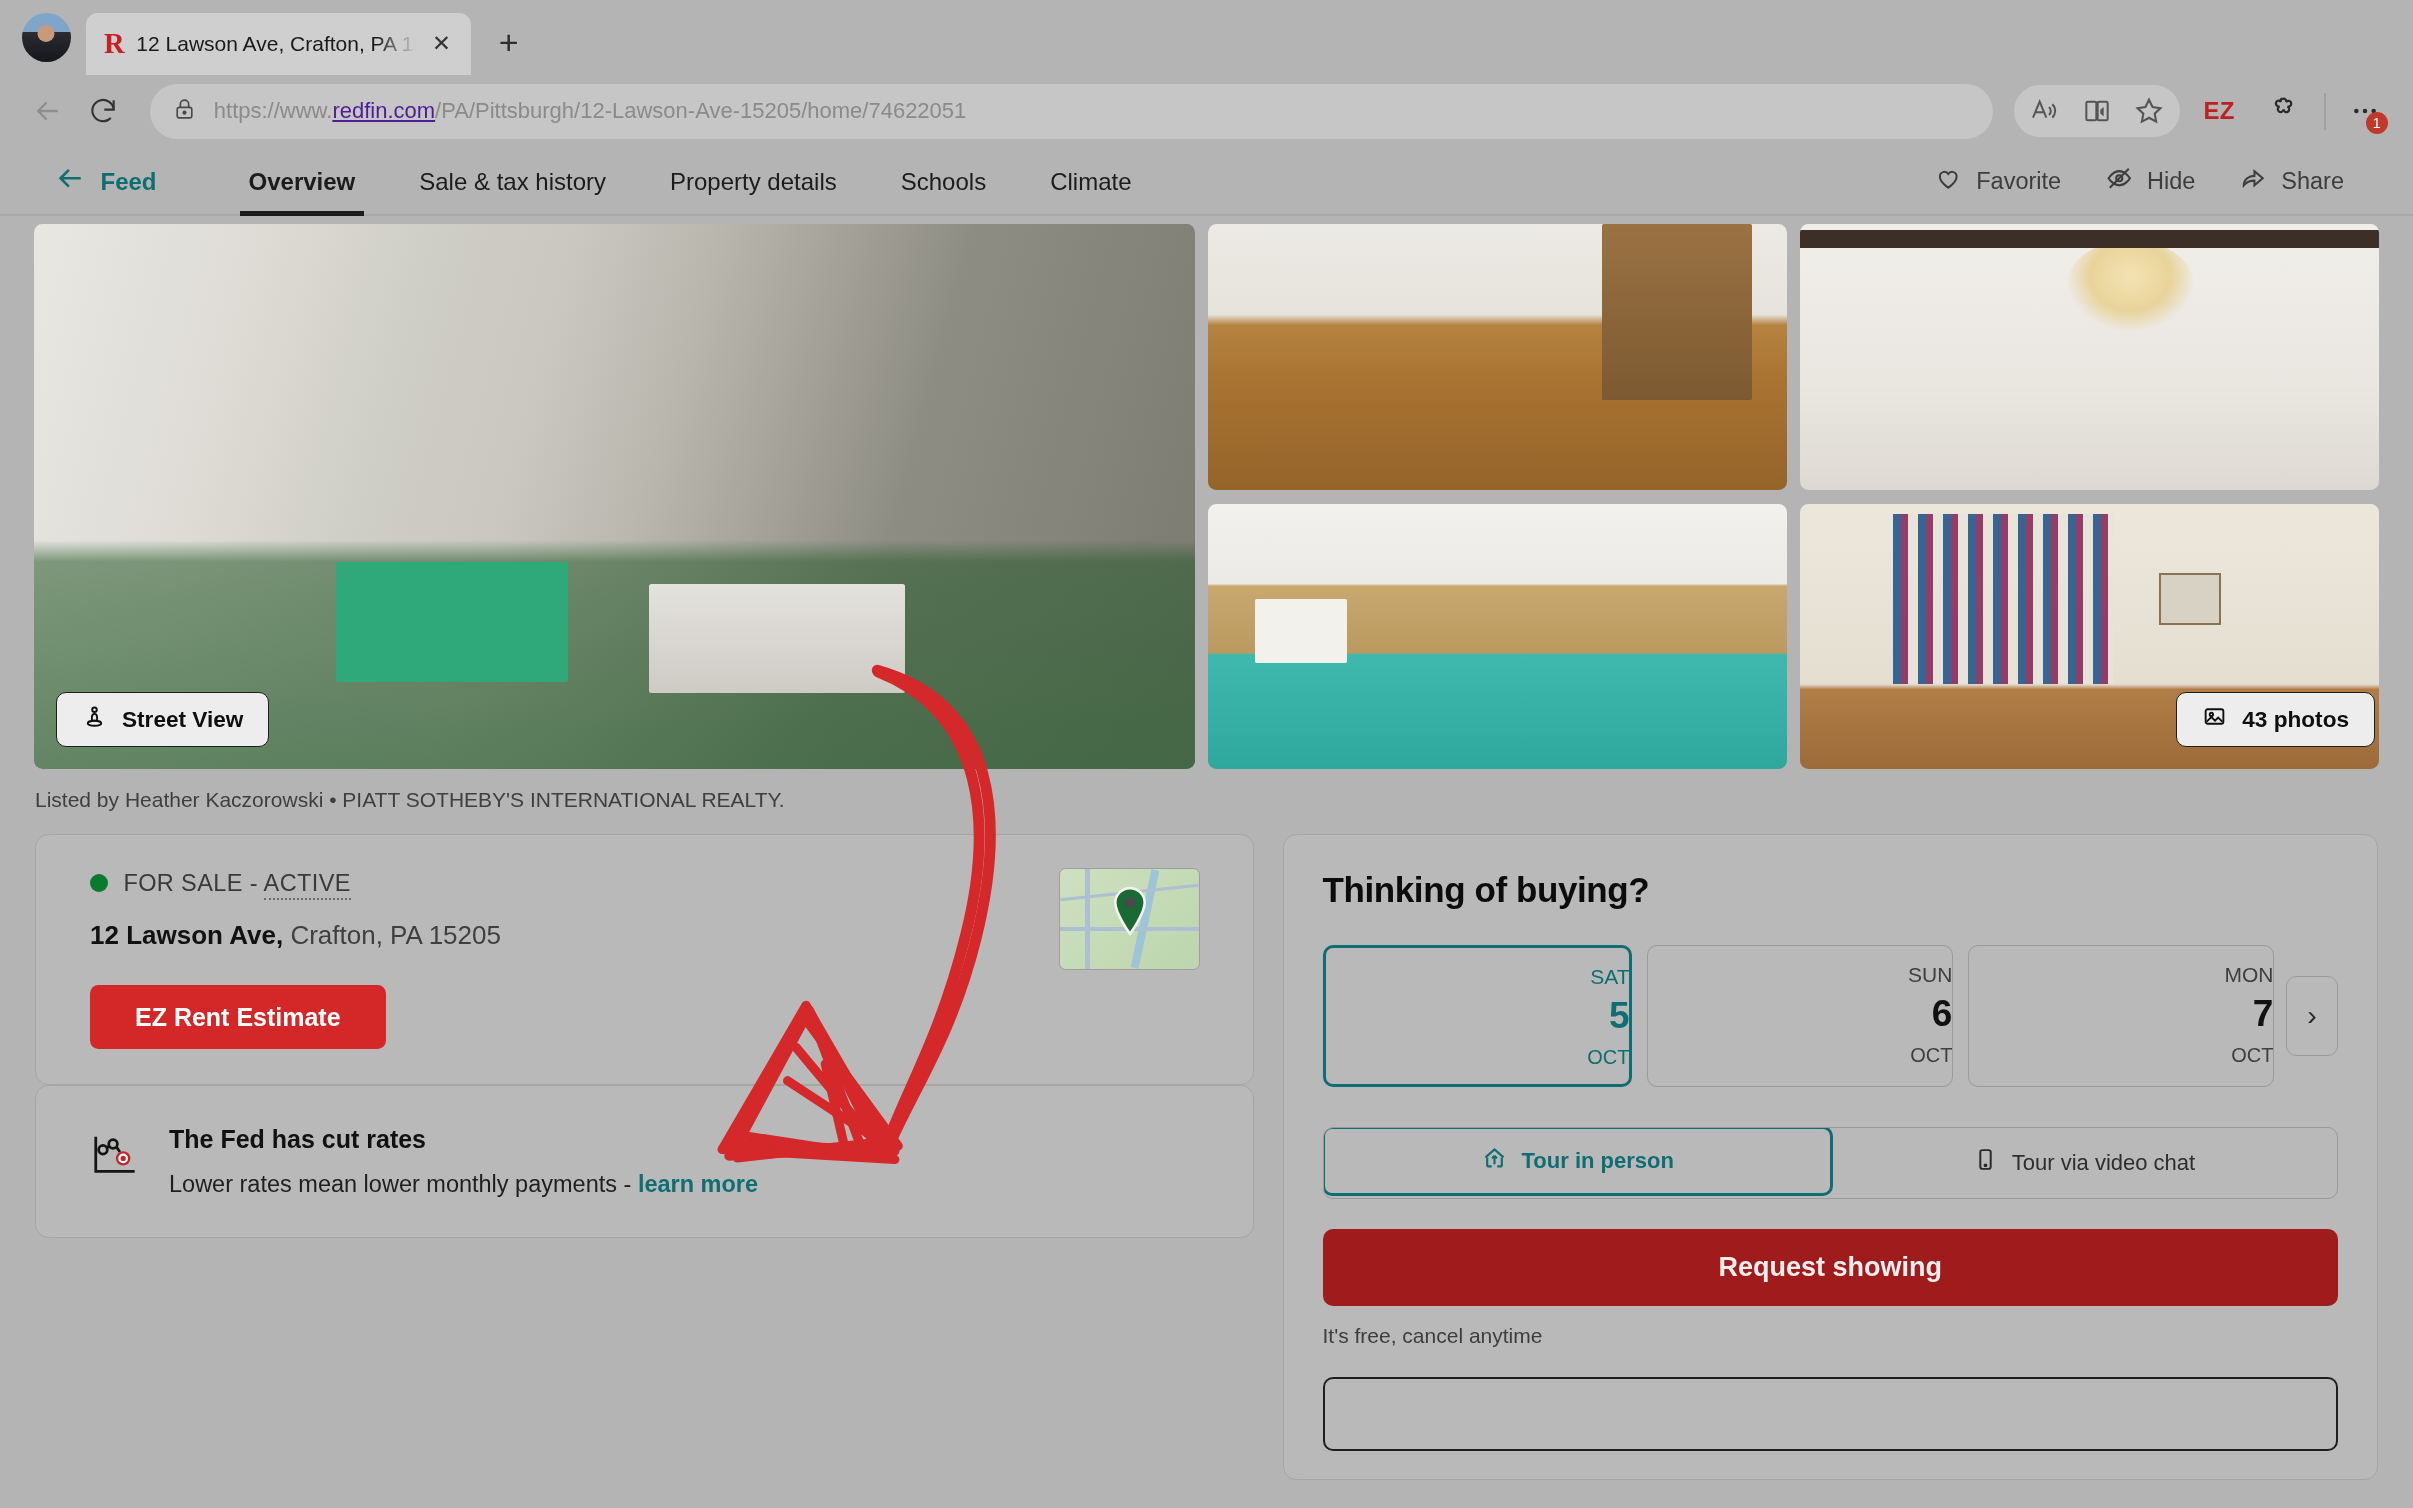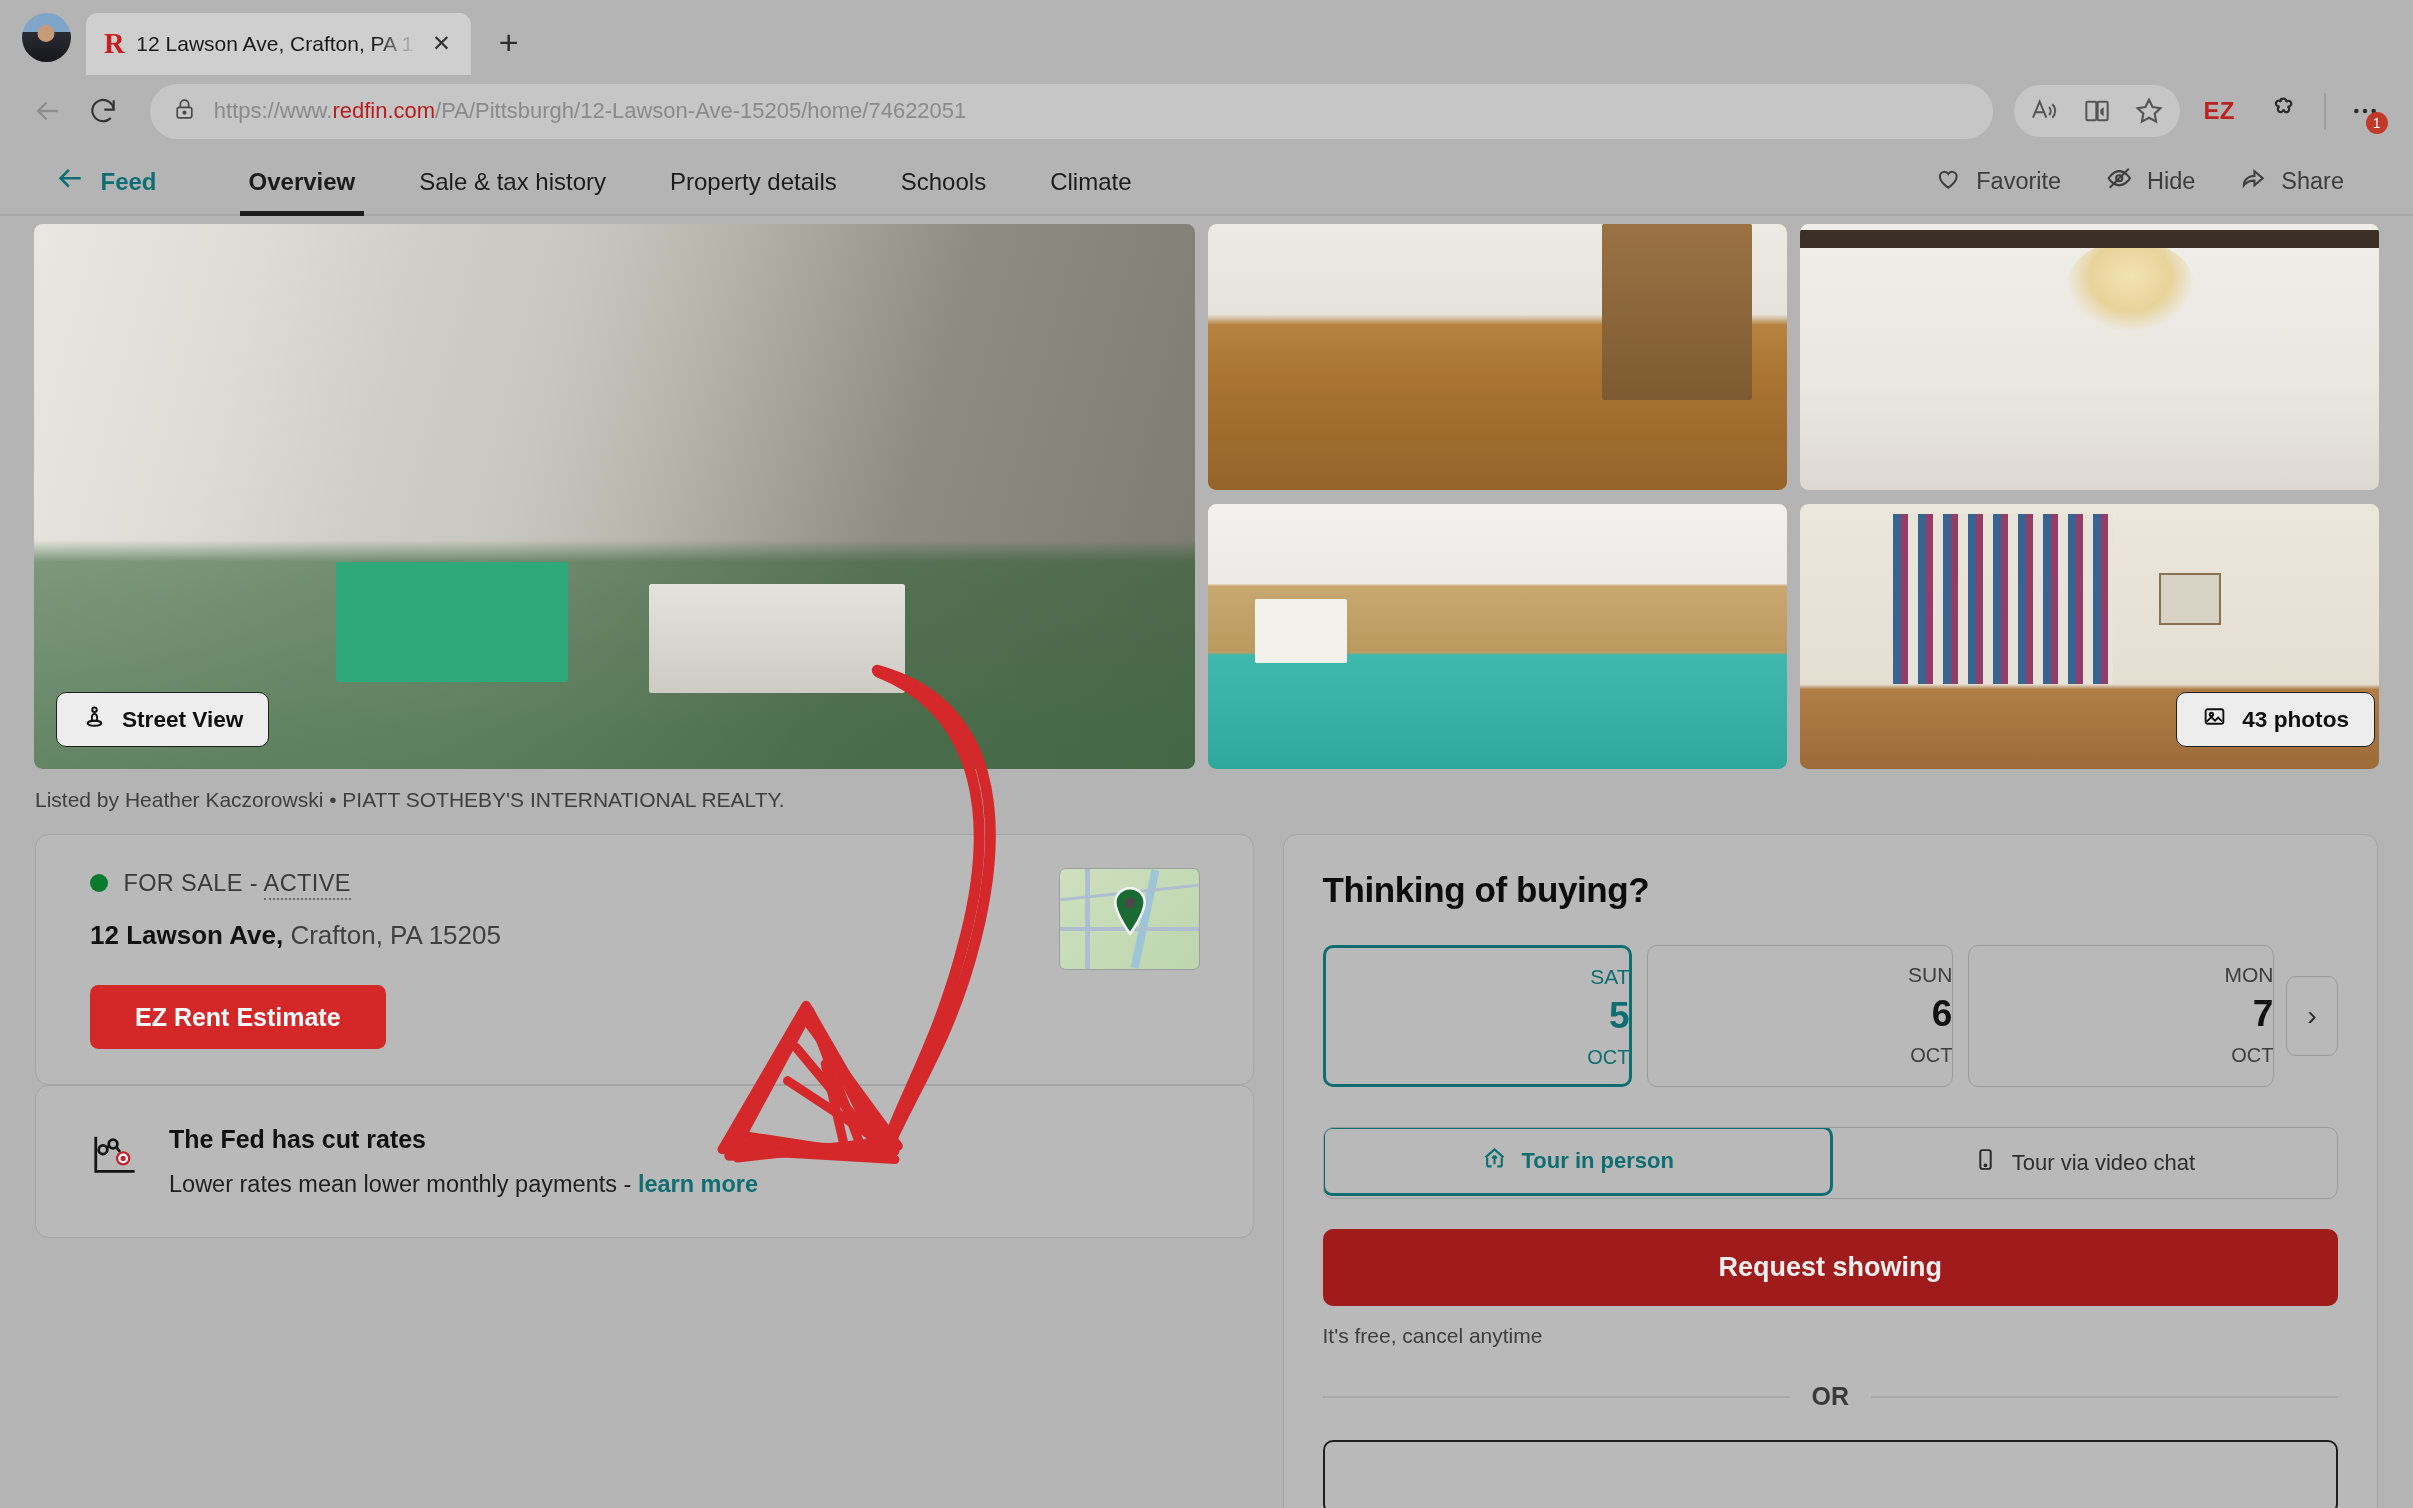--- a/index.html
+++ b/index.html
@@ -67,21 +67,21 @@
   .omnibox {
     flex: 1; height: 55px; margin: 0 17px;
     background: #c6c6c6; border-radius: 28.5px;
     display: flex; align-items: center; padding: 0 22px; gap: 17px;
     min-width: 0;
   }
   .omni-url {
     font-size: 22px; color: #8a8a8a; white-space: nowrap;
     overflow: hidden; text-overflow: ellipsis;
   }
-  .omni-url b { color: #b91c1c; font-weight: 400; }
+  .omni-url b { color: #4c1d95; font-weight: 400; text-decoration: underline; }
   .tb-right { display: flex; align-items: center; gap: 1.7px; }
   .tb-pill {
     display: flex; align-items: center;
     background: #c6c6c6; border-radius: 28.5px; padding: 0 5px; height: 52px;
   }
   .ez-badge {
     font-size: 24px; font-weight: 700; color: #bb2222;
     padding: 0 22px; letter-spacing: 0.4px;
   }
   .tb-sep { width: 1.7px; height: 37px; background: #a0a0a0; margin: 0 11.7px; }
@@ -583,25 +583,20 @@
                 <circle cx="12" cy="17.6" r=".9" fill="#2a2a2a"></circle>
             </svg>
           </span>
           <span>Tour via video chat</span>
         </div>
       </div>
 
       <button class="req-btn">Request showing</button>
       <div class="req-note">It's free, cancel anytime</div>
 
-      <div class="or-row">
-        <div class="or-line"></div>
-        <div class="or-text">OR</div>
-        <div class="or-line"></div>
-      </div>
 
       <div class="ghost-btn"></div>
     </div>
   </div>
 </div>
 
 <svg class="annotation" width="2413" height="1508" viewBox="0 0 2880 1800">
   <g fill="none" stroke="#d4282a" stroke-width="13" stroke-linecap="round" stroke-linejoin="round">
     <path d="M1047 800 C1190 840, 1200 980, 1165 1120 C1135 1240, 1090 1300, 1060 1370"></path>
     <path d="M1048 802 C1175 852, 1186 985, 1152 1118 C1122 1238, 1082 1300, 1056 1372"></path>

